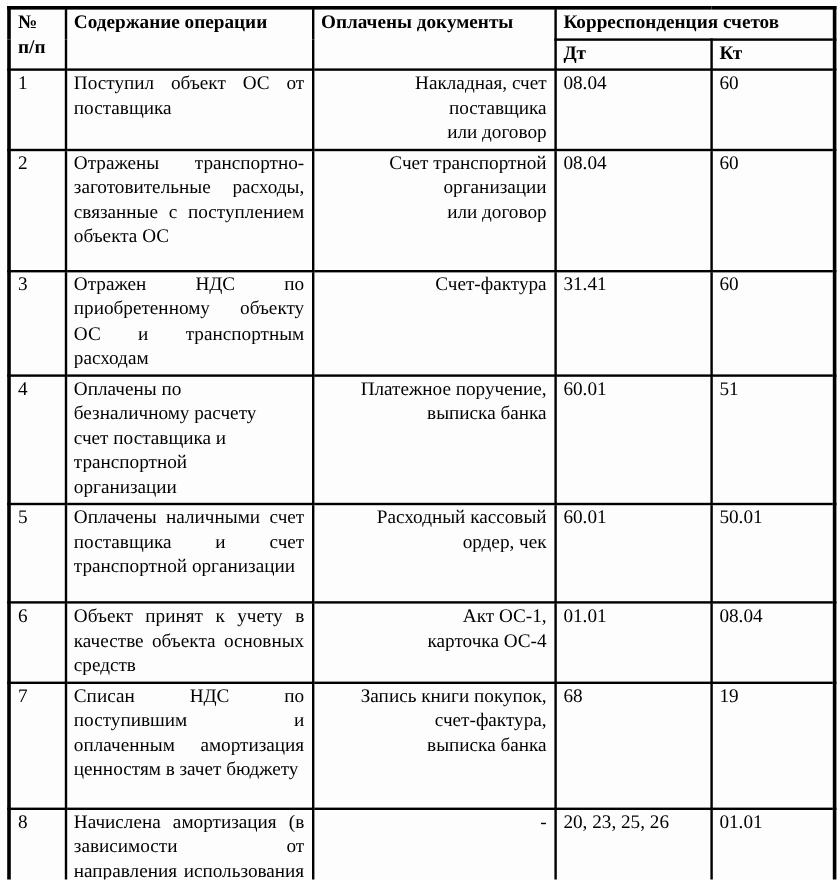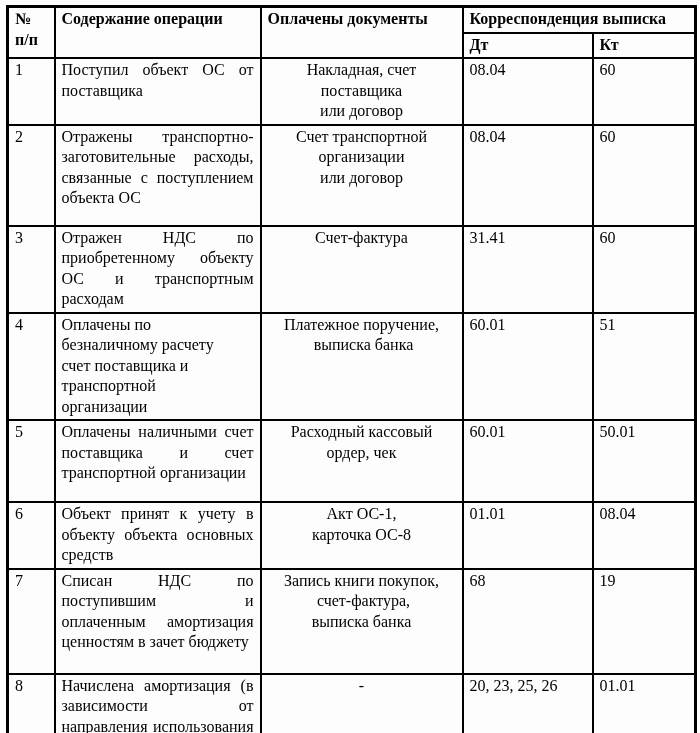--- a/index.html
+++ b/index.html
@@ -35,21 +35,21 @@
     text-align: left;
   }
   thead tr.hA { height: 25px; }
   thead tr.hB { height: 21px; }
   th.c-num { white-space: pre-line; }
   td.cell-op {
     text-align: justify;
     white-space: pre-line;
   }
   td.cell-doc {
-    text-align: center;
+    text-align: right;
     white-space: pre-line;
   }
   td.cell-num, td.cell-dt, td.cell-kt { text-align: left; }
   tbody tr:nth-child(1) { height: 58px; }
   tbody tr:nth-child(2) { height: 101px; }
   tbody tr:nth-child(3) { height: 85px; }
   tbody tr:nth-child(4) { height: 103px; }
   tbody tr:nth-child(5) { height: 82px; }
   tbody tr:nth-child(6) { height: 63px; }
   tbody tr:nth-child(7) { height: 105px; }
@@ -66,21 +66,21 @@
       <col style="width:202px">
       <col style="width:130px">
       <col style="width:103px">
     </colgroup>
     <thead>
       <tr class="hA">
         <th class="c-num" rowspan="2">№
 п/п</th>
         <th rowspan="2">Содержание операции</th>
         <th rowspan="2">Оплачены документы</th>
-        <th colspan="2">Корреспонденция выписка</th>
+        <th colspan="2">Корреспонденция счетов</th>
       </tr>
       <tr class="hB">
         <th>Дт</th>
         <th>Кт</th>
       </tr>
     </thead>
     <tbody>
       <tr>
         <td class="cell-num">1</td>
         <td class="cell-op">Поступил объект ОС от поставщика</td>
@@ -121,23 +121,23 @@
       <tr>
         <td class="cell-num">5</td>
         <td class="cell-op">Оплачены наличными счет поставщика и счет транспортной организации</td>
         <td class="cell-doc">Расходный кассовый
 ордер, чек</td>
         <td class="cell-dt">60.01</td>
         <td class="cell-kt">50.01</td>
       </tr>
       <tr>
         <td class="cell-num">6</td>
-        <td class="cell-op">Объект принят к учету в объекту объекта основных средств</td>
+        <td class="cell-op">Объект принят к учету в качестве объекта основных средств</td>
         <td class="cell-doc">Акт ОС-1,
-карточка ОС-8</td>
+карточка ОС-4</td>
         <td class="cell-dt">01.01</td>
         <td class="cell-kt">08.04</td>
       </tr>
       <tr>
         <td class="cell-num">7</td>
         <td class="cell-op">Списан НДС по поступившим и оплаченным амортизация ценностям в зачет бюджету</td>
         <td class="cell-doc">Запись книги покупок,
 &nbsp;счет-фактура,
 выписка банка</td>
         <td class="cell-dt">68</td>

